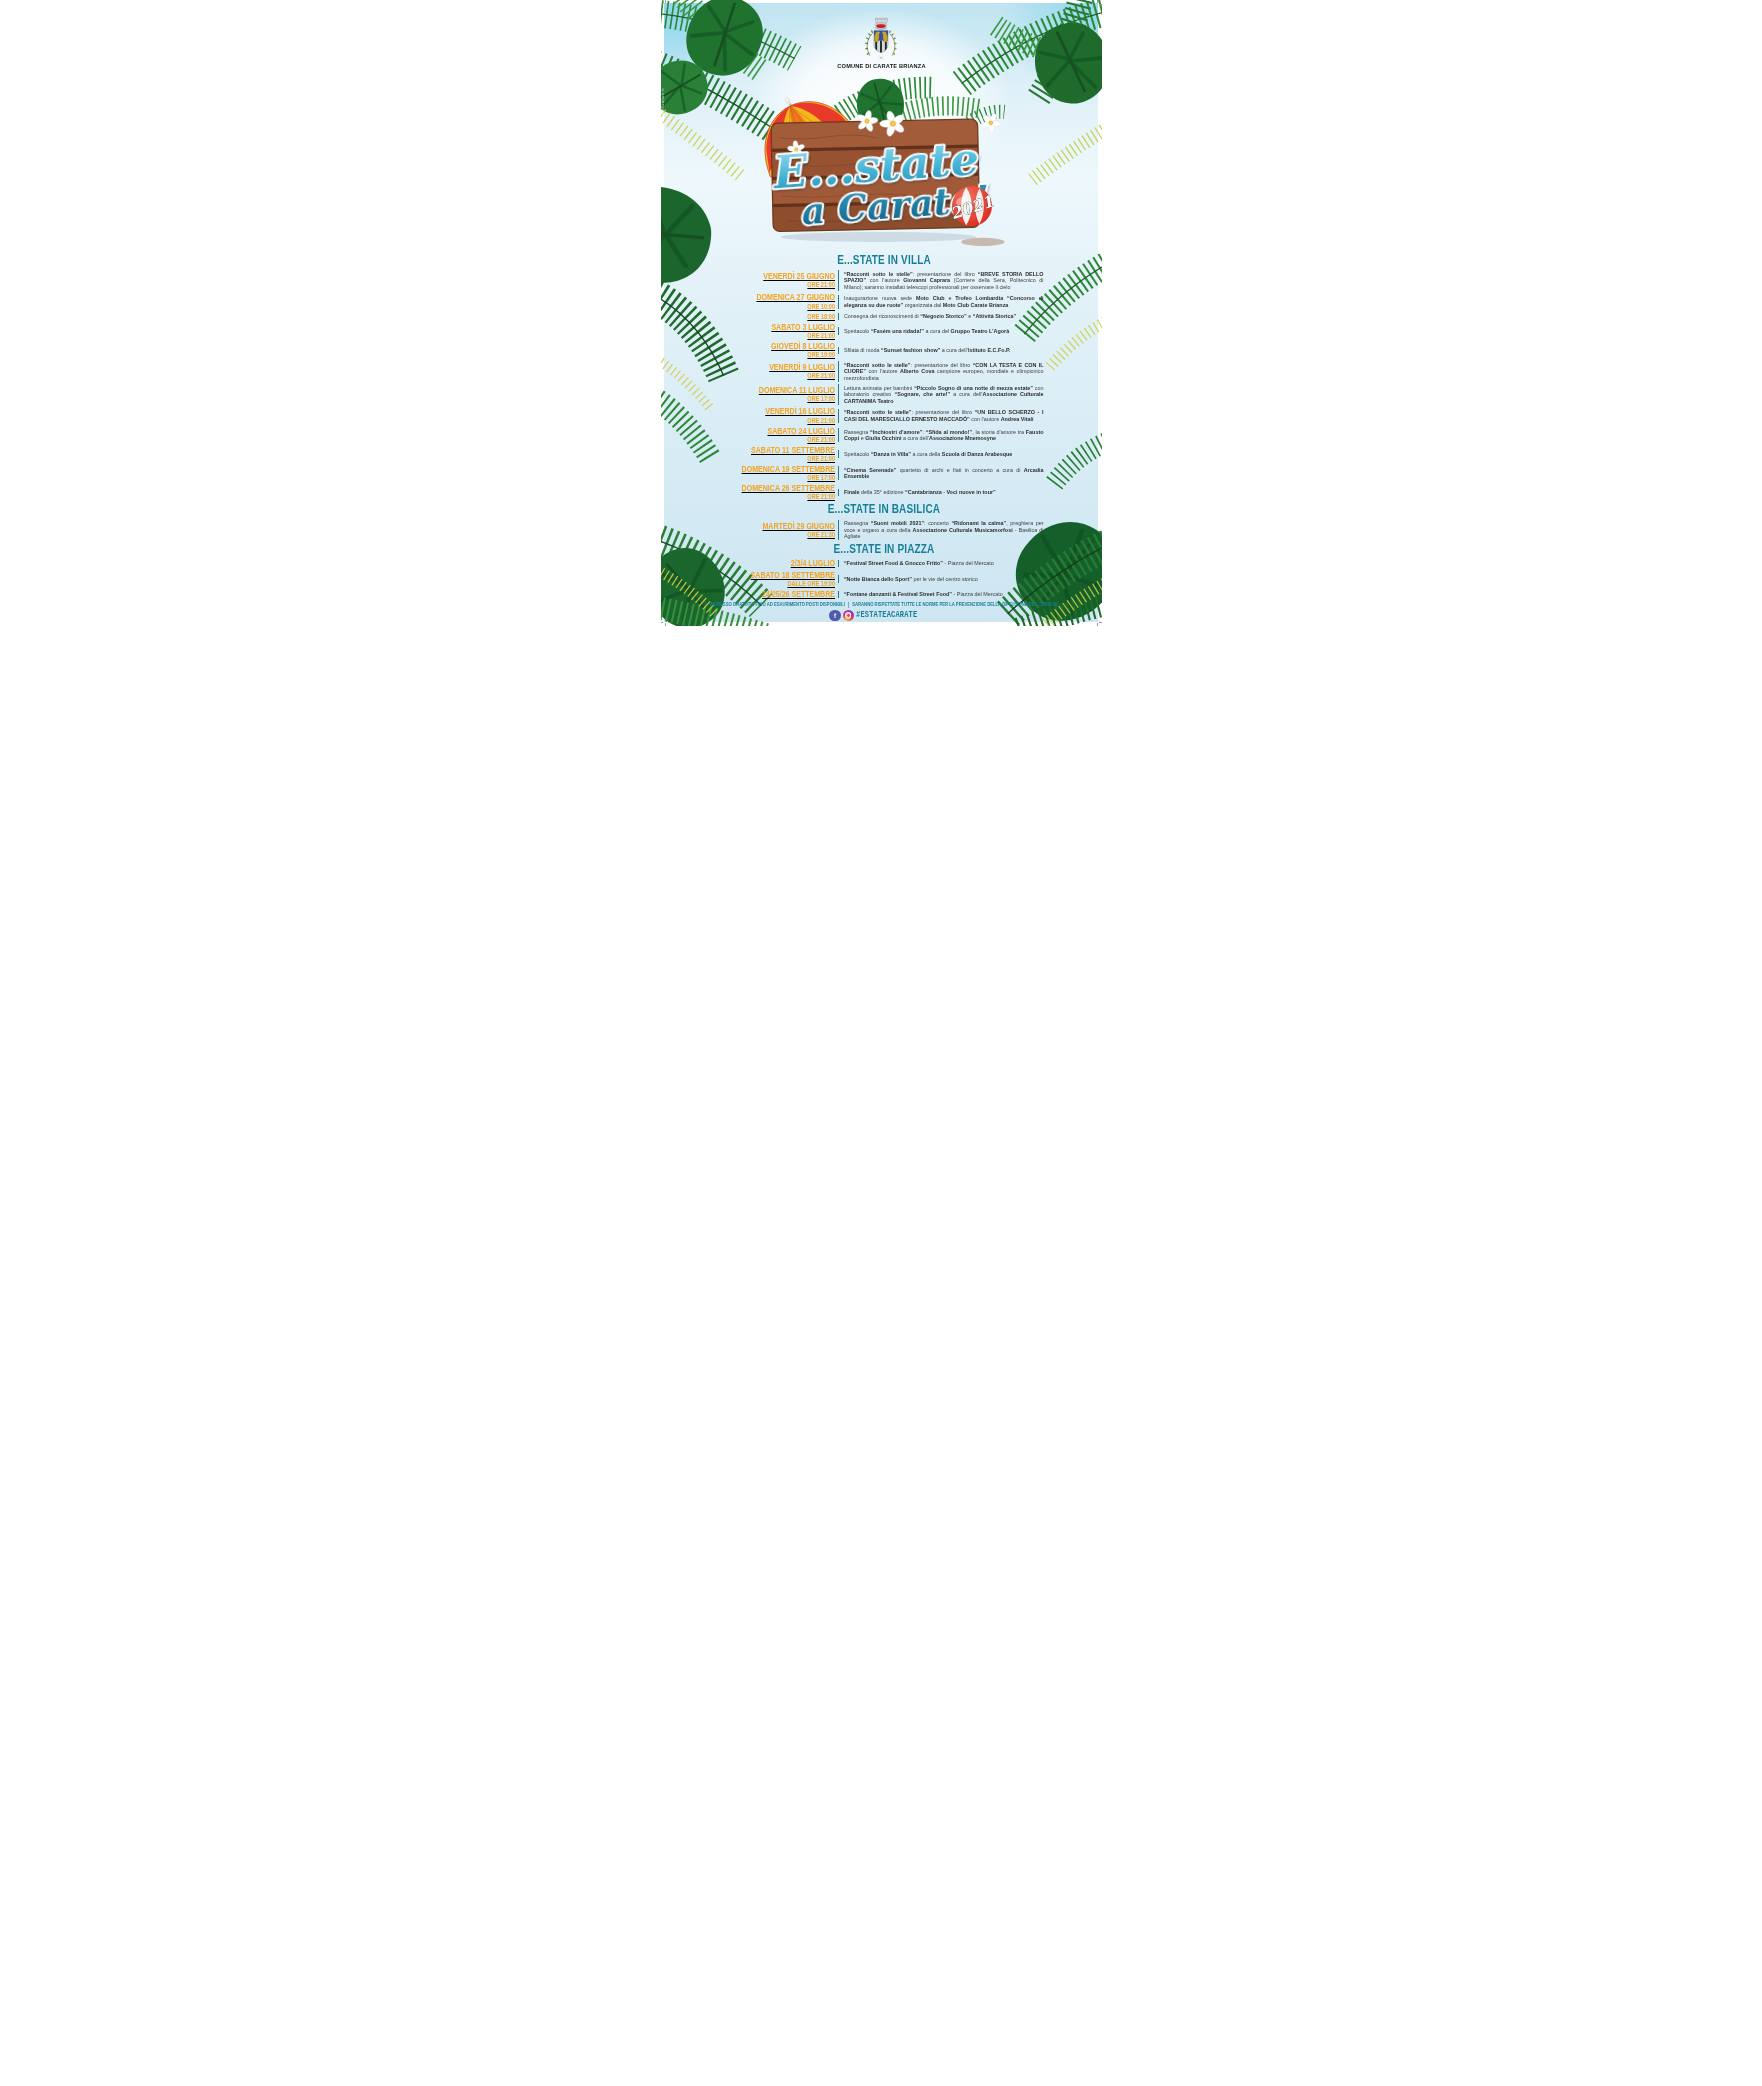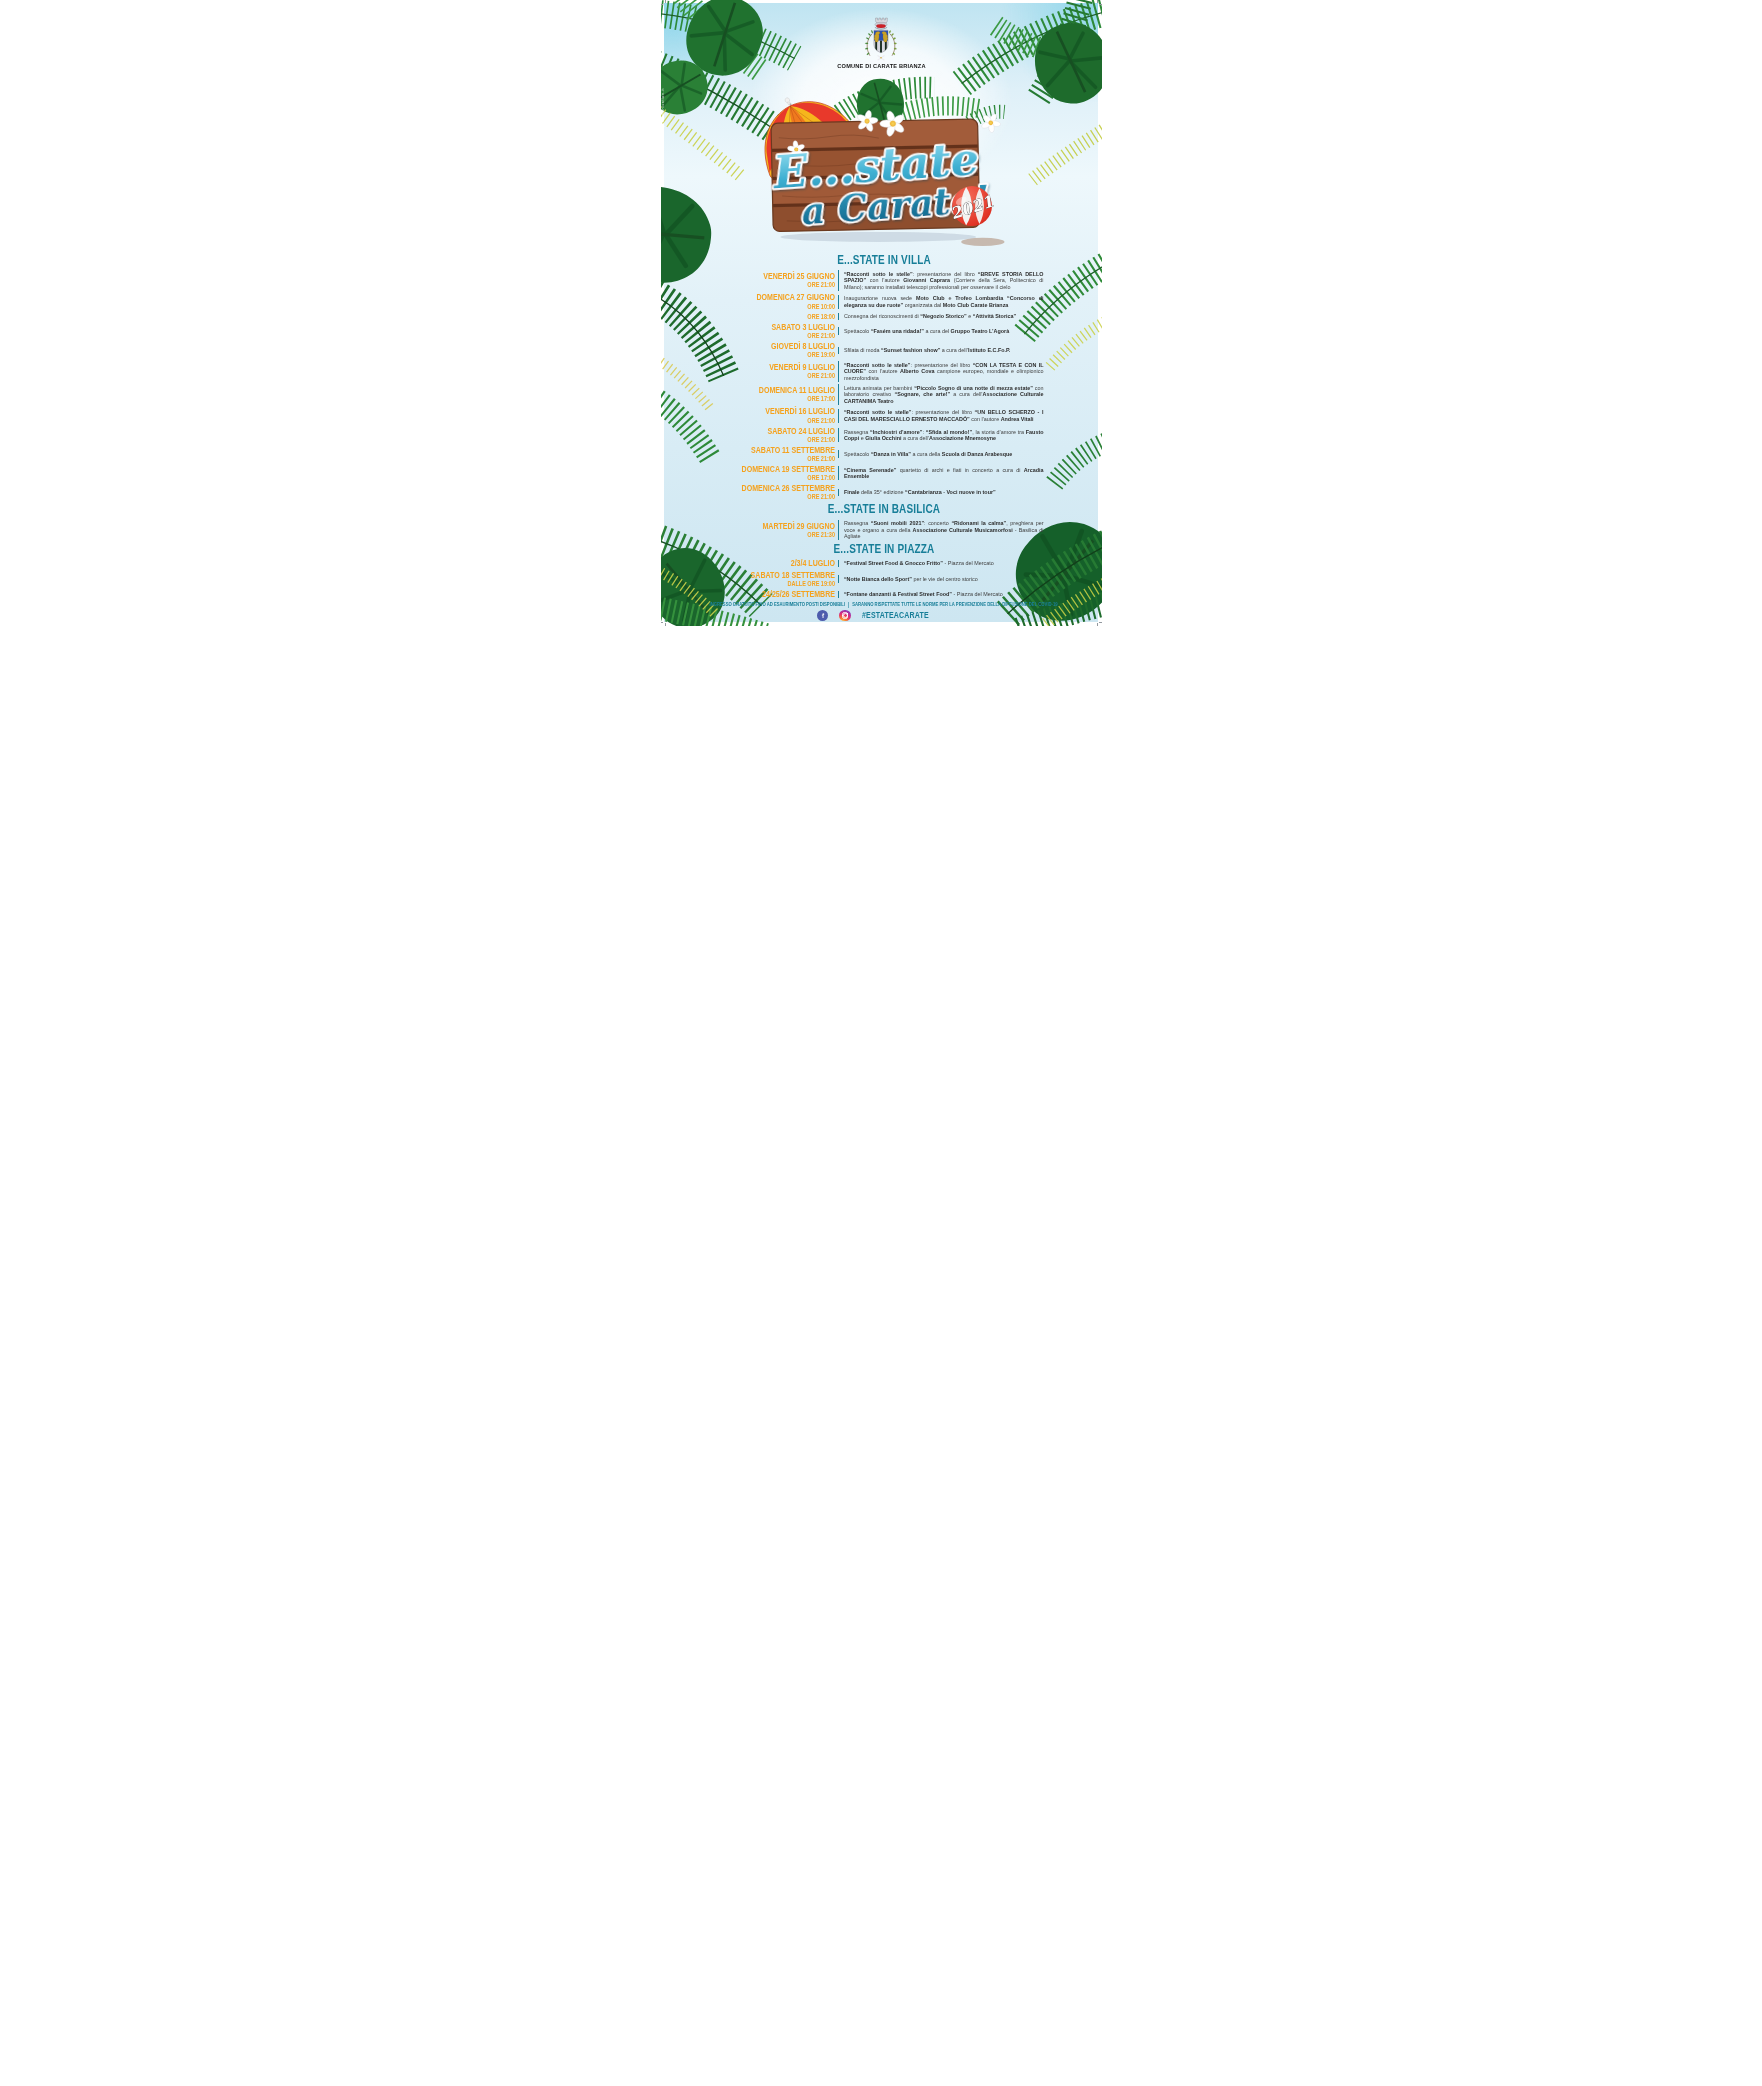--- a/index.html
+++ b/index.html
@@ -15,32 +15,32 @@
   .watermark{position:absolute;left:0.8px;top:88px;writing-mode:vertical-rl;transform:rotate(180deg);
     color:rgba(255,255,255,.9);font-size:3.8px;letter-spacing:0.5px;}
   .crest-block{position:absolute;top:16px;left:0;right:0;text-align:center;}
   .comune{margin-top:1.3px;font-weight:bold;font-size:6px;letter-spacing:0.2px;color:#161616;
     transform:scaleX(.94);}
   .logo-block{position:absolute;left:94px;top:72px;width:257px;height:177px;}
   .content{position:absolute;left:63px;right:58px;top:252px;}
   .section-title{text-align:center;font-weight:bold;font-size:12.5px;line-height:13.4px;color:#177E98;
     letter-spacing:0.2px;transform:scaleX(.8);margin:2.1px 0 2.9px;}
   .row{display:flex;align-items:center;margin:0 0 2.5px 0;}
-  .dates{width:111px;flex:none;text-align:right;padding-right:3.8px;}
+  .dates{width:111px;flex:none;text-align:right;padding-right:3.8px;text-decoration:underline;}
   .d1{font-weight:bold;font-size:8.3px;line-height:9.2px;color:#F5A21E;transform:scaleX(.85);
     transform-origin:right center;white-space:nowrap;}
   .d2{font-weight:bold;font-size:6.5px;line-height:7.5px;color:#F5A21E;transform:scaleX(.85);
     transform-origin:right center;white-space:nowrap;}
   .desc{flex:1;border-left:1.3px solid #1C7F99;padding:0.8px 0 0.8px 4.6px;font-size:5.4px;line-height:6.3px;
     color:#3E3E3E;text-align:justify;}
   .desc b{color:#2E2E2E;}
   .bottom{position:absolute;left:0;right:0;bottom:5px;text-align:center;}
   .notes{white-space:nowrap;font-weight:bold;font-size:5.4px;color:#1A7F99;transform:scaleX(.78);}
   .notes .bar{display:inline-block;margin:0 3.8px;transform:scaleY(1.25);}
-  .social{margin-top:2.9px;display:flex;justify-content:center;align-items:center;gap:11px;}
+  .social{margin-top:2.9px;display:flex;justify-content:center;align-items:center;gap:2px;font-family:Liberation Mono, monospace;}
   .circle{width:11.3px;height:11.3px;border-radius:50%;position:relative;flex:none;}
   .fb{background:#4D5CAD;display:flex;align-items:center;justify-content:center;}
   .ig{background:
       radial-gradient(circle 0.8px at 69% 30%, #fff 0 0.6px, rgba(255,255,255,0) 0.8px),
       radial-gradient(circle at 28% 110%, #fdd54f 0%, #f47133 30%, #de2a7b 58%, #8a3ab9 83%, #4c5fd7 100%);}
   .ig::before{content:"";position:absolute;inset:2.5px;border:0.8px solid #fff;border-radius:2.5px;}
   .ig::after{content:"";position:absolute;left:50%;top:50%;width:2.9px;height:2.9px;margin:-2.2px 0 0 -2.2px;
     border:0.8px solid #fff;border-radius:50%;}
   .tag{font-weight:bold;font-size:8.8px;letter-spacing:0.2px;color:#177E98;transform:scaleX(.8);
     transform-origin:left center;}

